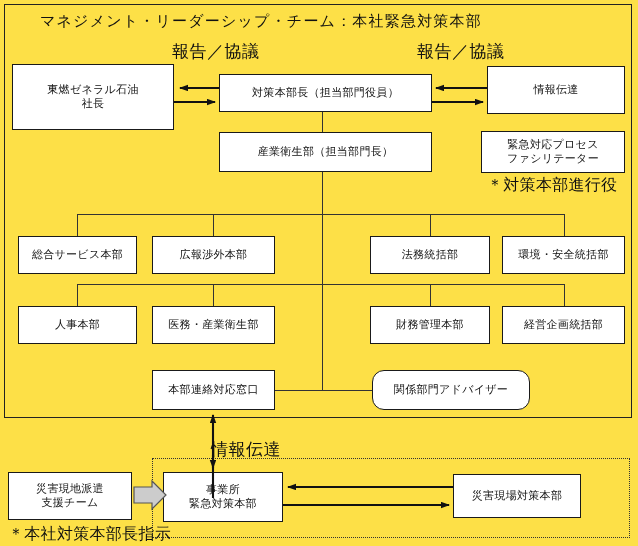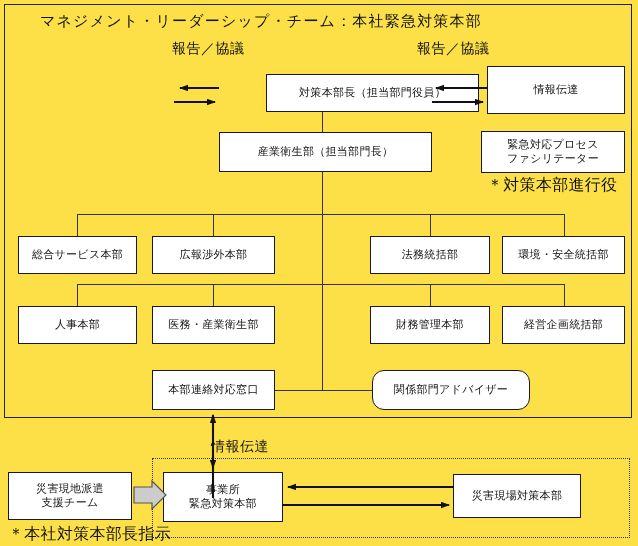--- a/index.html
+++ b/index.html
@@ -49,21 +49,21 @@
     background: transparent;
   }
 
   
   .hline { position: absolute; height: 0; border-top: 1.3px solid #333; }
   .vline { position: absolute; width: 0; border-left: 1.3px solid #333; }
 
   
   .label {
     position: absolute;
-    font-size: 14px;
+    font-size: 17px;
     letter-spacing: .5px;
     white-space: nowrap;
     color: #111;
   }
   .title {
     position: absolute;
     font-size: 15px;
     letter-spacing: 1.2px;
     white-space: nowrap;
     color: #111;
@@ -89,22 +89,26 @@
 
 <div id="root">
 
   <div class="outer-frame" style="left:4px; top:4px; width:628px; height:414px;"></div>
 
   <div class="title" style="left:40px; top:12px;">マネジメント・リーダーシップ・チーム：本社緊急対策本部</div>
 
   <div class="label" style="left:172px; top:40px;">報告／協議</div>
   <div class="label" style="left:417px; top:40px;">報告／協議</div>
 
+  <div class="box" style="left:12px; top:64px; width:162px; height:66px; flex-direction:column;">
+    <span>東燃ゼネラル石油</span>
+    <span>社長</span>
+  </div>
 
-  <div class="box" style="left:219px; top:74px; width:213px; height:38px;margin-left:47px;">対策本部長（担当部門役員）</div>
+  <div class="box" style="left:219px; top:74px; width:213px; height:38px;">対策本部長（担当部門役員）</div>
 
   <div class="box" style="left:487px; top:66px; width:138px; height:48px;">情報伝達</div>
 
   <div class="box" style="left:219px; top:132px; width:213px; height:40px;">産業衛生部（担当部門長）</div>
 
   <div class="box" style="left:481px; top:131px; width:144px; height:42px; flex-direction:column;">
     <span>緊急対応プロセス</span>
     <span>ファシリテーター</span>
   </div>
   <div class="note" style="left:487px; top:175px;">＊対策本部進行役</div>

